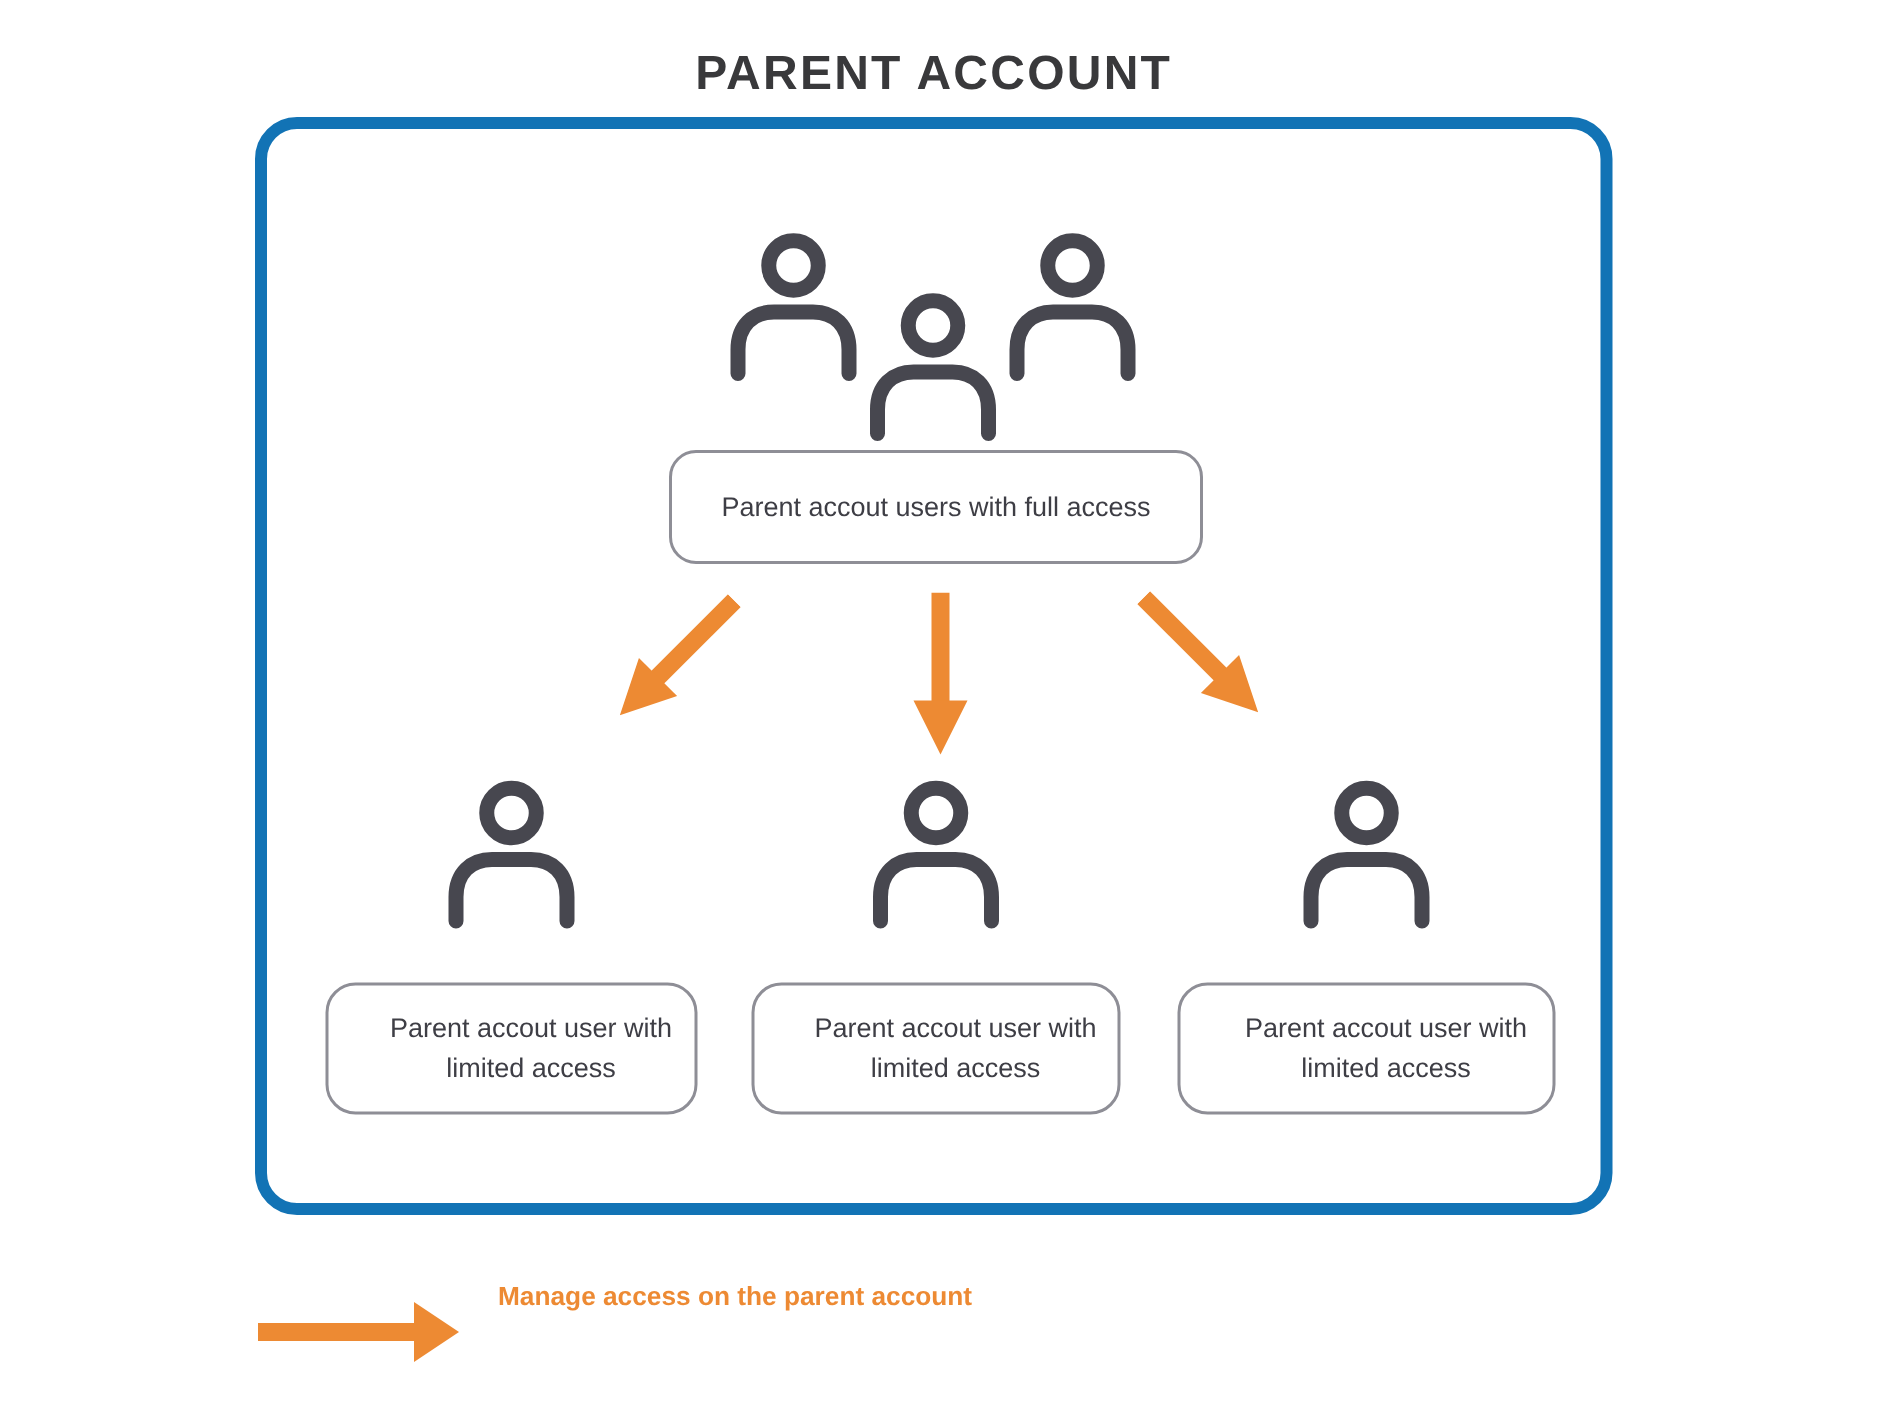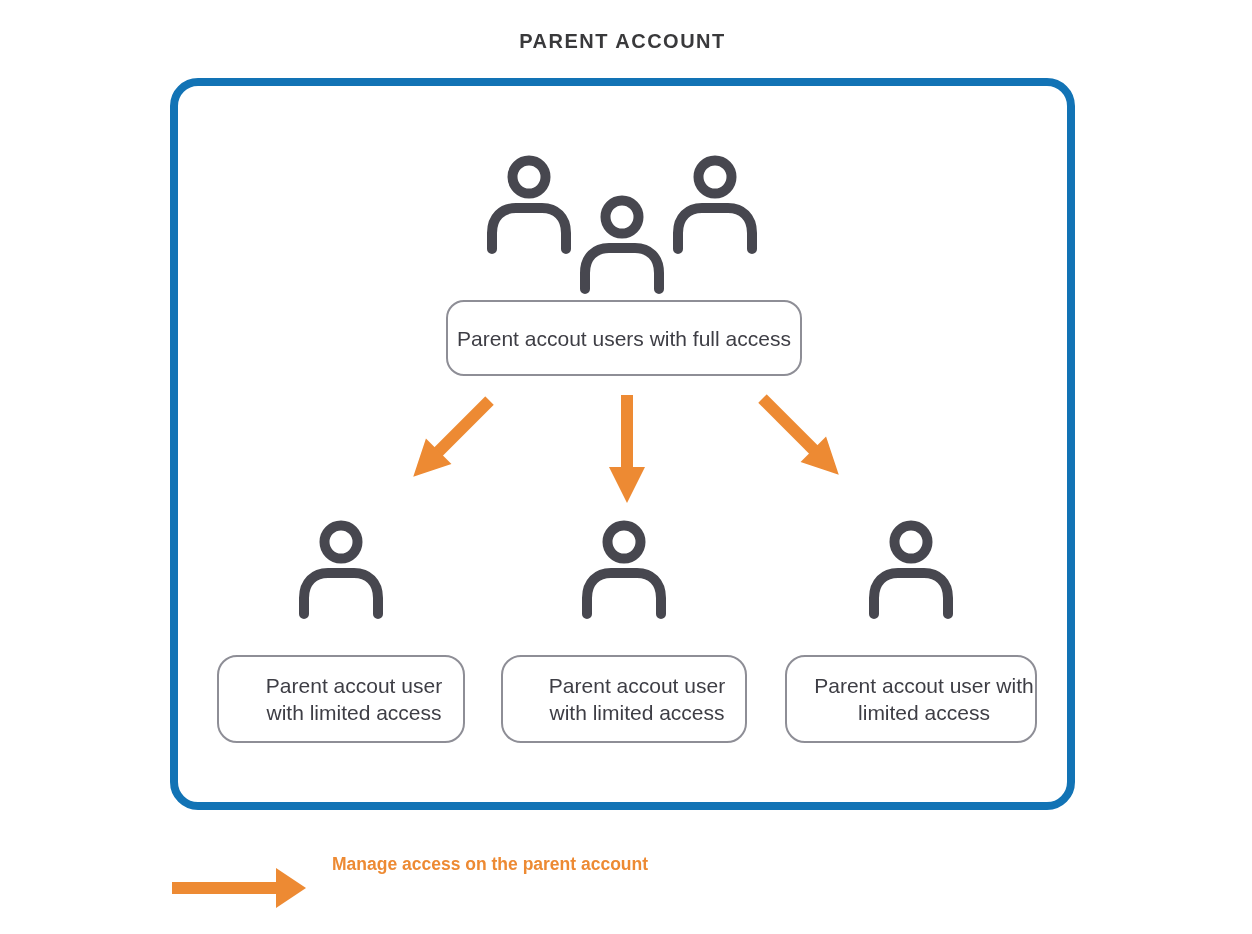--- a/index.html
+++ b/index.html
@@ -15,21 +15,21 @@
     background: #ffffff;
     overflow: hidden;
   }
   .title {
     position: absolute;
     left: 170px;
     top: 30px;
     width: 905px;
     margin: 0;
     text-align: center;
-    font-size: 20px;
+    font-size: 32px;
     font-weight: bold;
     letter-spacing: 1.5px;
     color: #39393b;
   }
   .account-box {
     position: absolute;
     left: 170px;
     top: 78px;
     width: 889px;   
     height: 716px;  
@@ -54,21 +54,21 @@
     position: absolute;
     box-sizing: border-box;
     border: 2px solid #8e8e96;
     border-radius: 20px;
     background: #ffffff;
     display: flex;
     align-items: center;
     justify-content: center;
     text-align: center;
     color: #3e3e45;
-    font-size: 21px;
+    font-size: 18px;
     line-height: 27px;
   }
   .full-box {
     left: 268px;  
     top: 214px;   
     width: 356px;
     height: 76px;
     border-radius: 18px;
   }
   .limited-box { height: 88px; top: 569px; padding-left: 26px;  }

